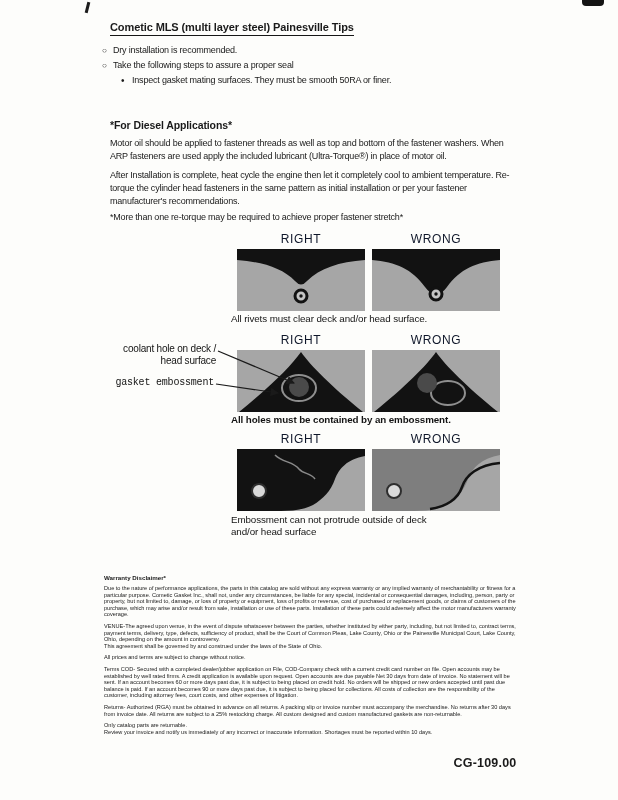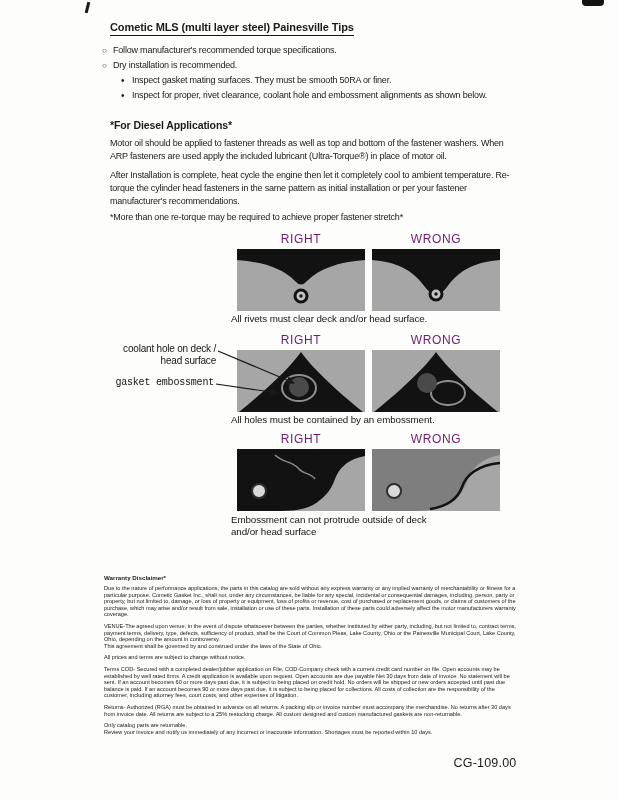--- a/index.html
+++ b/index.html
@@ -30,61 +30,60 @@
 
   .h2 { left:110px; top:119px; font-size:10.5px; font-weight:bold; letter-spacing:-0.1px; }
   .para { font-size:9px; letter-spacing:-0.2px; line-height:13px; width:412px; left:110px; }
   .p1 { top:137px; }
   .p2 { top:169px; }
   .note { top:211px; width:420px; }
 
   
   .fig-row { left:237px; width:263px; }
   .fig-labels { display:flex; gap:7px; margin-bottom:3px; }
-  .fig-label { width:128px; text-align:center; font-size:12px; letter-spacing:0.6px; color:#701a75; }
+  .fig-label { width:128px; text-align:center; font-size:12px; letter-spacing:0.6px; color:#0f172a; }
   .fig-panels { display:flex; gap:7px; }
   svg.panel { display:block; width:128px; height:62px; }
   .fig1 { top:232px; } .fig2 { top:333px; } .fig3 { top:432px; }
   .cap { font-size:9.8px; letter-spacing:-0.1px; line-height:12px; left:231px; color:#141414; }
-  .cap1 { top:313px; } .cap2 { top:414px; } .cap3 { top:514px; width:215px; }
+  .cap1 { top:313px; } .cap2 { top:414px;font-weight:bold; } .cap3 { top:514px; width:215px; }
 
   .ann { font-size:10px; letter-spacing:-0.2px; line-height:11.5px; text-align:right; color:#141414; }
   .ann1 { left:120px; top:343px; width:96px; }
   .ann2 { left:108px; top:377px; width:106px;font-family:Liberation Mono, monospace; }
   .leaders { left:100px; top:335px; z-index:5; pointer-events:none; }
 
   
   .p-bg { fill:var(--panel, #a6a6a6); }
   .ink { fill:var(--shape, #121212); }
   .ring { fill:none; stroke:var(--emboss, #8f8f8f); stroke-width:2; }
   .rivet-face { fill:var(--rivet, #c4c4c4); stroke:var(--shape, #121212); stroke-width:3; }
   .hole { fill:var(--hole, #4a4a4a); }
   .hl { fill:var(--hole_light, #d9d9d9); stroke:#2e2e2e; stroke-width:2; }
 
   
   .warranty { left:104px; top:574px; width:414px; }
   .warranty h3 { font-size:6.2px; margin-bottom:4px; }
   .warranty p { font-size:5.6px; line-height:6.6px; margin:0 0 5px 0; }
   .warranty p.no-gap { margin-bottom:0; }
 
-  .pagenum { left:440px; top:756px; width:90px; text-align:center; font-size:12.5px; letter-spacing:0.2px; }
+  .pagenum { left:440px; top:756px; width:90px; text-align:center; font-size:12.5px; letter-spacing:0.2px;font-weight:bold; }
 </style>
 </head>
 <body>
 
 <div class="abs mark-tl"></div>
 <div class="abs mark-tr"></div>
 
 <h1 class="abs title"><span>Cometic MLS (multi layer steel) Painesville Tips</span></h1>
 
 <ul class="abs bullets">
-  <li>Follow manufacturer's recommended torque specifications.</li>
   <li>Dry installation is recommended.</li>
+  <li>Take the following steps to assure a proper seal</li>
   <li class="sub">Inspect gasket mating surfaces.  They must be smooth 50RA or finer.</li>
-  <li class="sub">Inspect for proper, rivet clearance, coolant hole and embossment alignments as shown below.</li>
 </ul>
 
 <h2 class="abs h2">*For Diesel Applications*</h2>
 <p class="abs para p1">Motor oil should be applied to fastener threads as well as top and bottom of the fastener washers. When ARP fasteners are used apply the included lubricant (Ultra-Torque®) in place of motor oil.</p>
 <p class="abs para p2">After Installation is complete, heat cycle the engine then let it completely cool to ambient temperature. Re-torque the cylinder head fasteners in the same pattern as initial installation or per your fastener manufacturer's recommendations.</p>
 <p class="abs para note">*More than one re-torque may be required to achieve proper fastener stretch*</p>
 
 <div class="abs fig-row fig1">
   <div class="fig-labels">
     <div class="fig-label">RIGHT</div>

